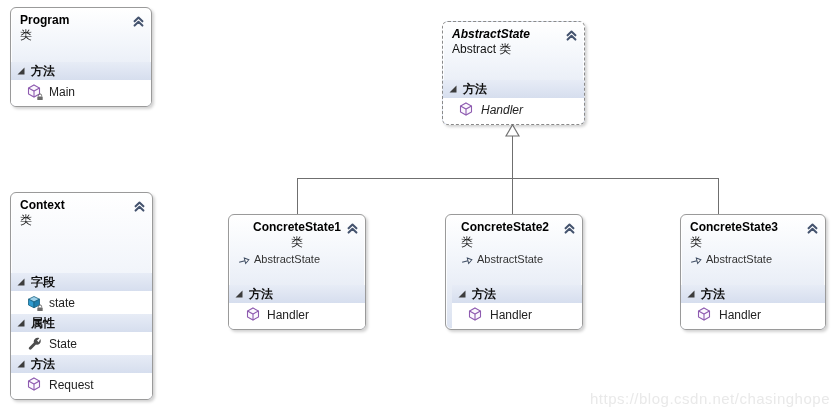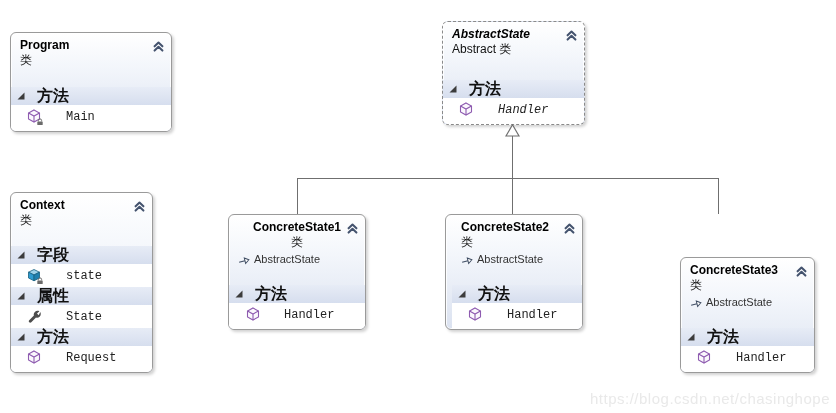--- a/index.html
+++ b/index.html
@@ -21,38 +21,38 @@
   .uml-box.abstract{border:1px dashed #8a8a8a;}
   .box-header{position:relative;padding:5px 9px 0 9px;flex:0 0 auto;}
   .box-title{font-size:12px;font-weight:bold;color:#000;line-height:15px;white-space:nowrap;}
   .abstract .box-title{font-style:italic;}
   .box-subtitle{font-size:12px;color:#111;line-height:15px;white-space:nowrap;}
   .base-row{display:flex;align-items:center;gap:4px;margin-top:2px;font-size:11px;color:#333;line-height:14px;}
   .collapse-btn{position:absolute;top:5px;right:6px;width:13px;height:13px;cursor:pointer;}
   .box-spacer{flex:1 1 auto;}
   .compartments{flex:0 0 auto;background:#ffffff;padding-bottom:3px;}
   .section-row{
-    height:18px;display:flex;align-items:center;gap:12px;padding-left:6px;
+    height:18px;display:flex;align-items:center;gap:6px;padding-left:6px;
     background:linear-gradient(180deg,#e7ecf6,#d6deee);
-    font-size:16px;font-weight:bold;color:#111;
+    font-size:12px;font-weight:bold;color:#111;
   }
   .member-row{
-    height:23px;display:flex;align-items:center;gap:24px;padding-left:16px;
-    background:#ffffff;font-size:12px;color:#222;font-family:Liberation Mono, monospace;
+    height:23px;display:flex;align-items:center;gap:7px;padding-left:16px;
+    background:#ffffff;font-size:12px;color:#222;
   }
   .member-row.italic .member-name{font-style:italic;}
   .icon-wrap{position:relative;width:15px;height:15px;flex:0 0 auto;}
   .icon-wrap .lock{position:absolute;right:-2px;bottom:-2px;}
   
-  #box-program{left:10px;top:32px;width:162px;height:100px;}
+  #box-program{left:10px;top:7px;width:142px;height:100px;}
   #box-abstractstate{left:442px;top:21px;width:143px;height:104px;}
-  #box-context{left:10px;top:192px;width:143px;height:181px;}
+  #box-context{left:10px;top:192px;width:143px;height:208px;}
   #box-concretestate1{left:228px;top:214px;width:138px;height:116px;text-align:center;}
   #box-concretestate2{left:445px;top:214px;width:138px;height:116px;padding-left:6px;}
-  #box-concretestate3{left:680px;top:214px;width:135px;height:116px;margin-top:43px;}
+  #box-concretestate3{left:680px;top:214px;width:146px;height:116px;}
   
   .conn{position:absolute;background:#6f6f6f;}
   #conn-mid-v{left:512px;top:136px;width:1px;height:78px;}
   #conn-h{left:297px;top:178px;width:422px;height:1px;}
   #conn-left-v{left:297px;top:178px;width:1px;height:36px;}
   #conn-right-v{left:718px;top:178px;width:1px;height:36px;}
   #conn-arrowhead{position:absolute;left:505px;top:124px;width:15px;height:13px;}
   
   .watermark{
     position:absolute;right:6px;bottom:6px;

